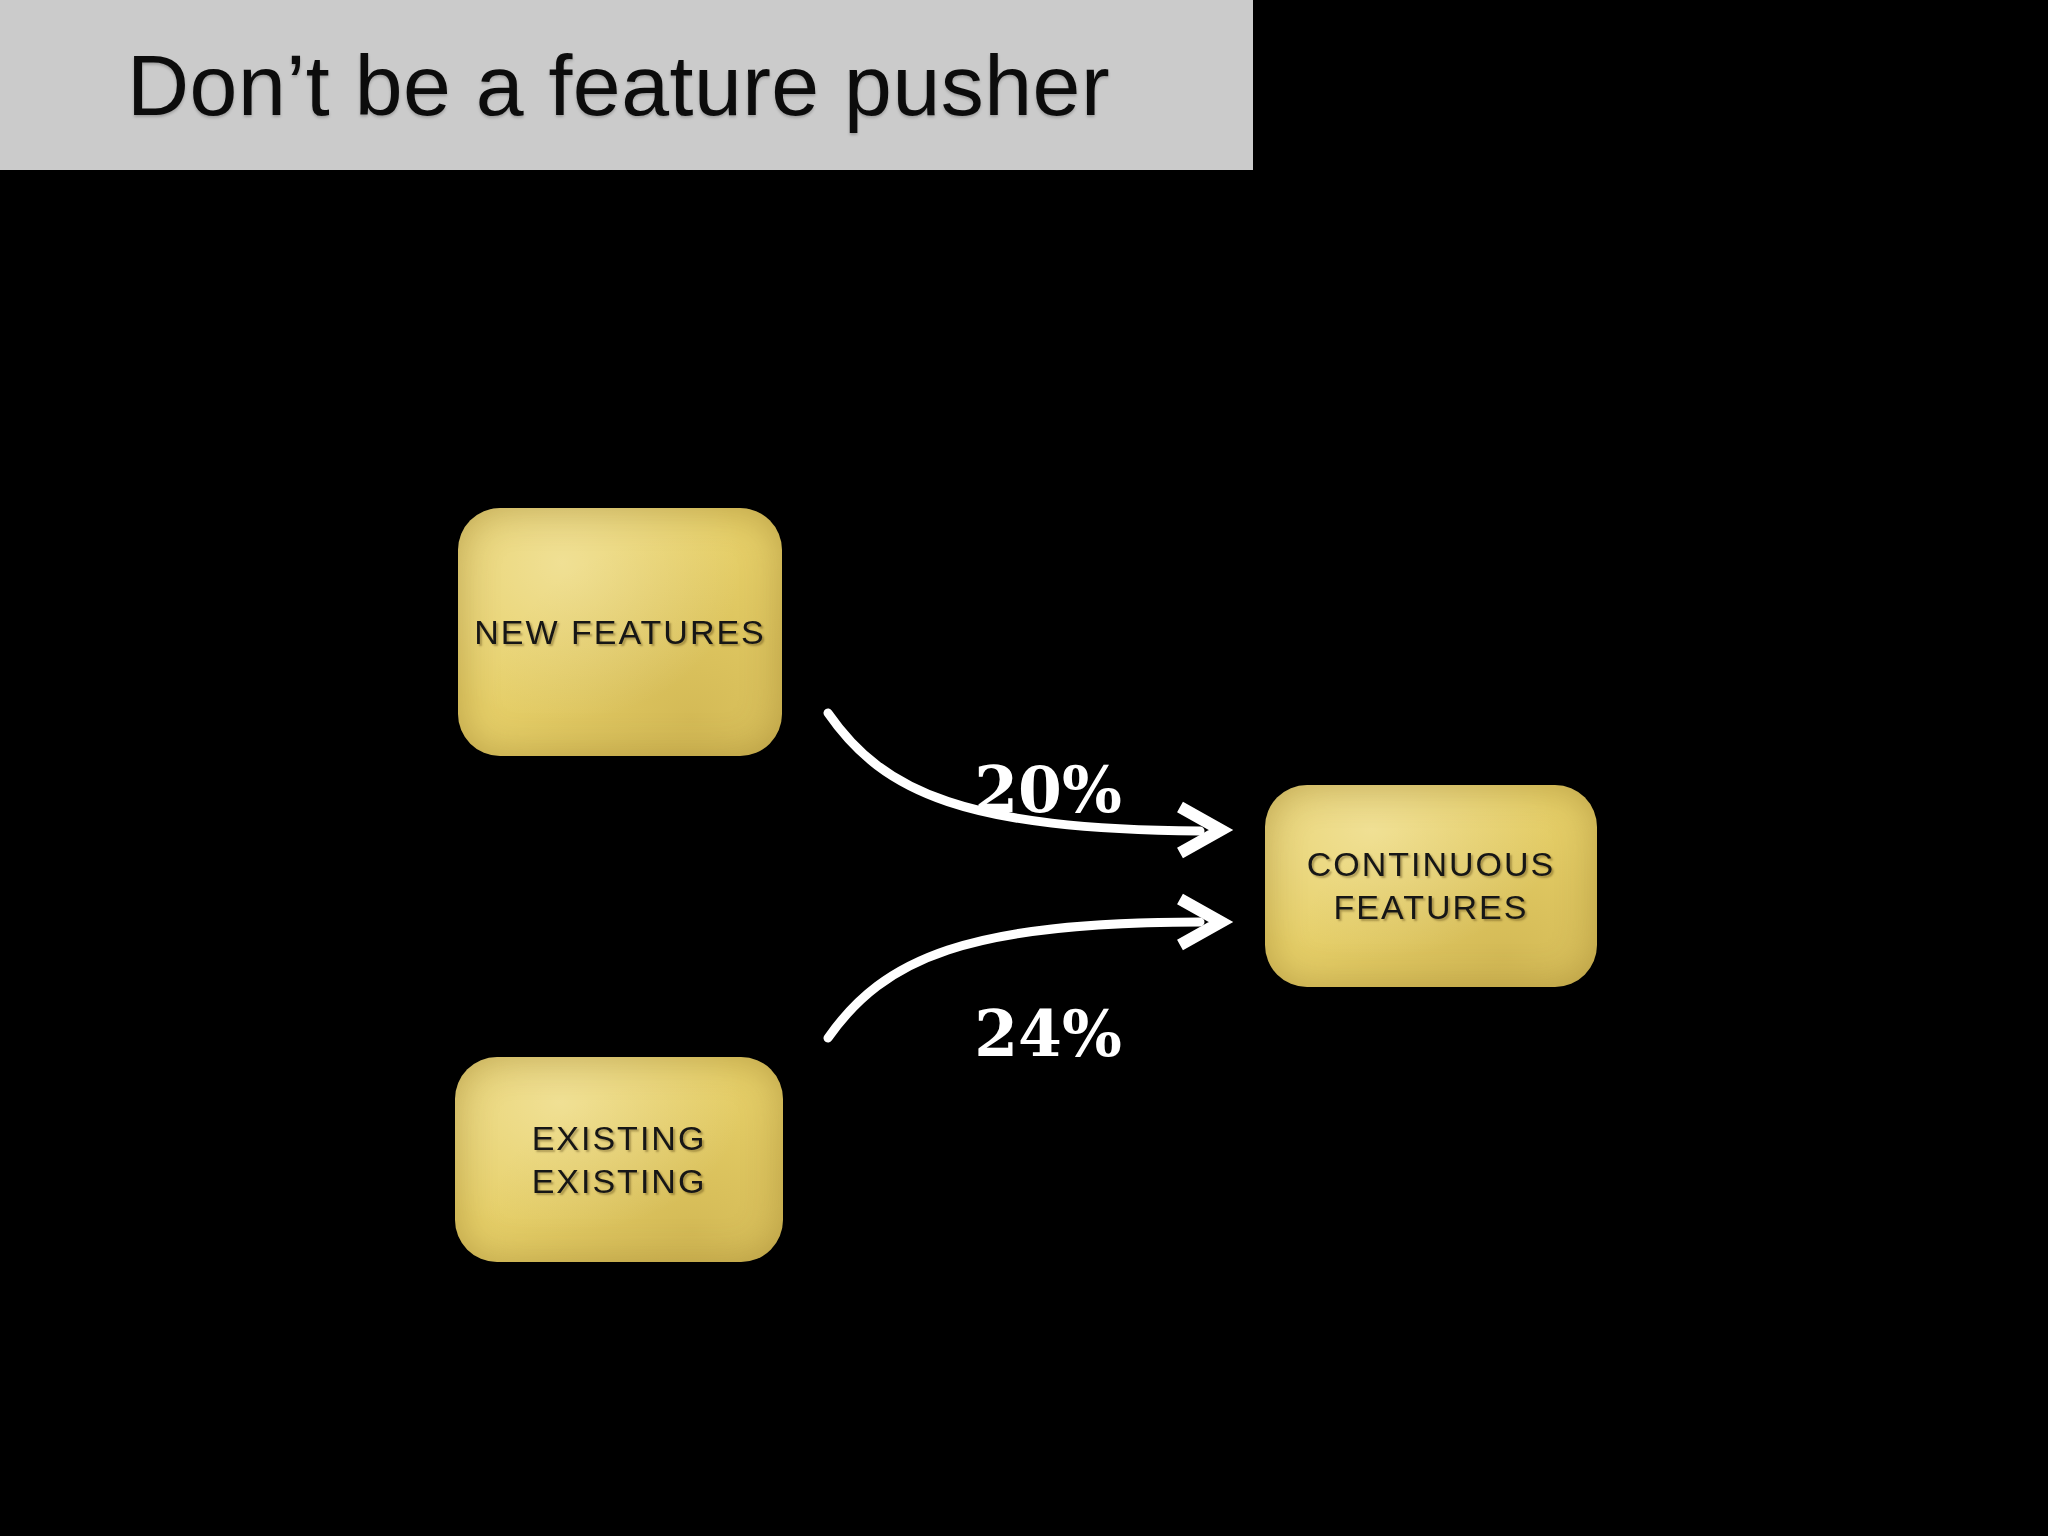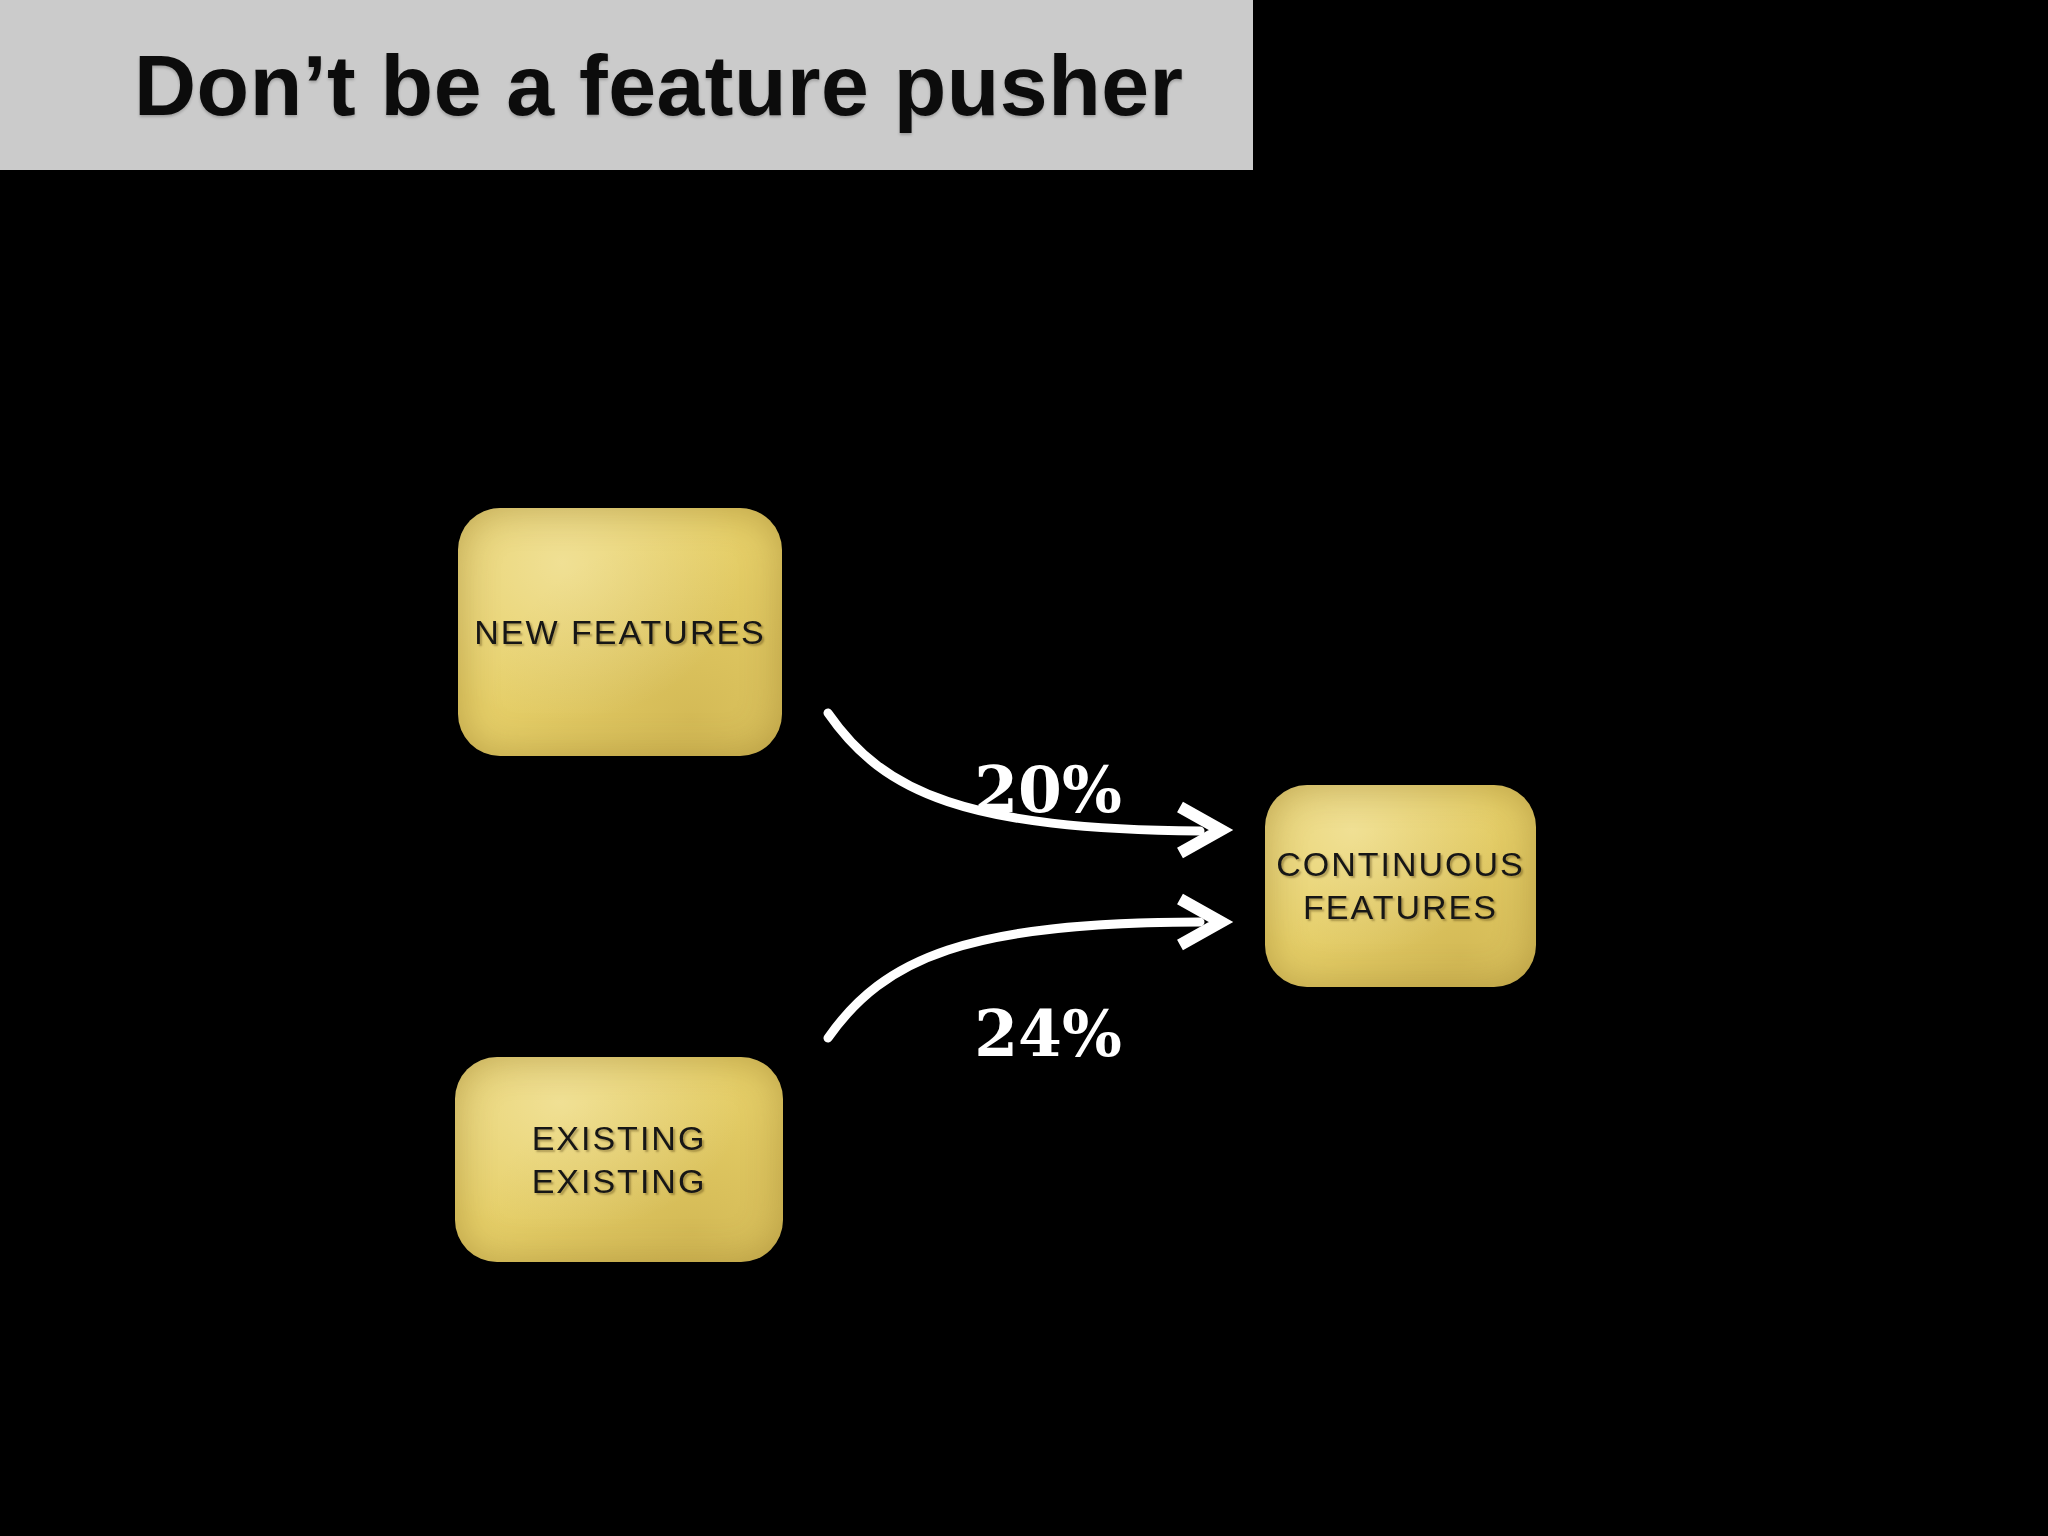--- a/index.html
+++ b/index.html
@@ -21,24 +21,24 @@
     position: absolute;
     left: 0;
     top: 0;
     width: 1253px;
     height: 170px;
     background: #cbcbcb;
     display: flex;
     align-items: center;
   }
   .title-banner h1 {
-    margin: 11px;
+    margin: 4px;
     padding-left: 123px;
     font-size: 86px;
-    font-weight: 700;
+    font-weight: 400;
     letter-spacing: 0.5px;
     color: #0c0c0c;
     text-shadow: 0 2px 3px rgba(0,0,0,0.22);
     white-space: nowrap;
   }
 
   
   .node {
     position: absolute;
     border-radius: 42px;
@@ -55,21 +55,21 @@
     justify-content: center;
     text-align: center;
     color: #161616;
     font-size: 34px;
     letter-spacing: 2px;
     line-height: 1.26;
     text-shadow: 2px 2px 2px rgba(60,40,0,0.35);
   }
   #node-new-features      { left: 458px;  top: 508px;  width: 324px; height: 248px; }
   #node-existing-features { left: 455px;  top: 1057px; width: 328px; height: 205px; }
-  #node-continuous-release{ left: 1265px; top: 785px;  width: 271px; height: 202px; }
+  #node-continuous-release{ left: 1265px; top: 785px;  width: 332px; height: 202px; }
 
   
   .arrows-layer {
     position: absolute;
     left: 0;
     top: 0;
     width: 2048px;
     height: 1536px;
   }
 

